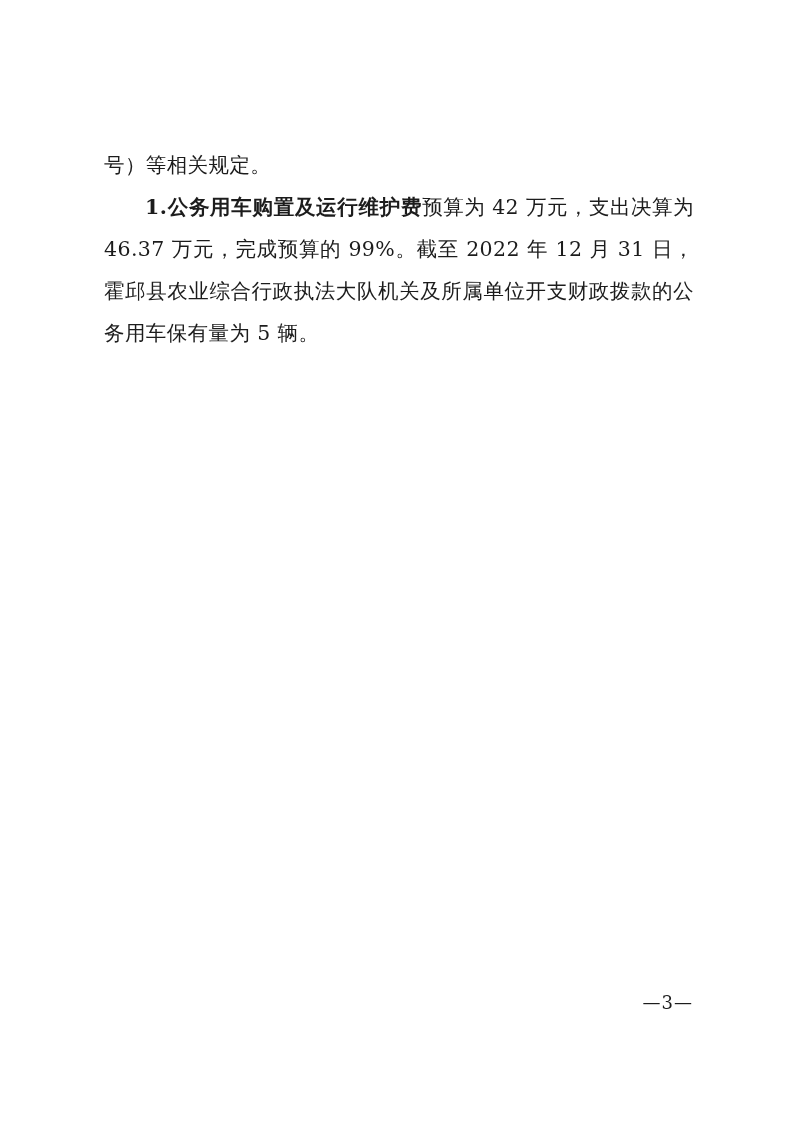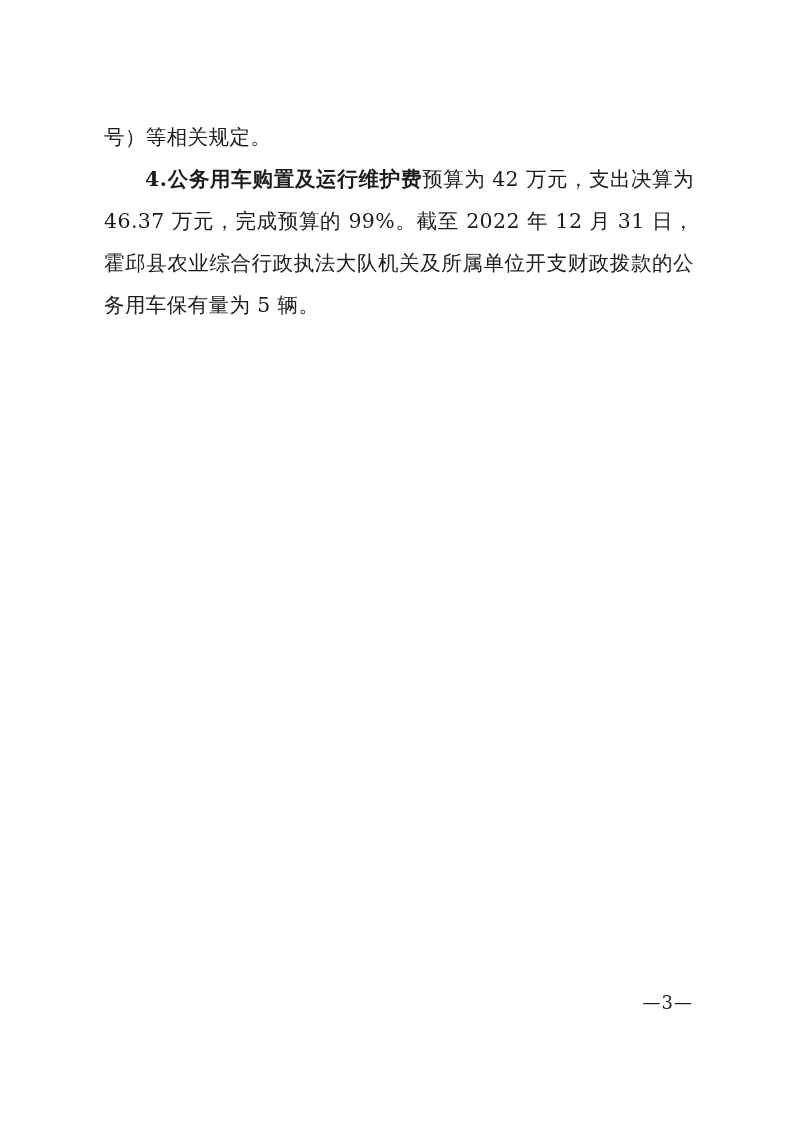--- a/index.html
+++ b/index.html
@@ -13,21 +13,21 @@
     height: 1122px;
     background: #ffffff;
     margin: 0 auto;
     overflow: hidden;
     font-family: "DejaVu Serif", "Liberation Serif", serif;
     color: #1a1a1a;
   }
   .body-area {
     position: absolute;
     left: 104px;
-    top: 116px;
+    top: 144px;
     width: 590px;
   }
   p.para {
     margin: 0;
     font-size: 20.5px;
     line-height: 42px;
     text-align: justify;
     text-justify: inter-ideograph;
     letter-spacing: 0.4px;
     color: #1c1c1c;
@@ -53,20 +53,20 @@
 
 <div class="page">
 
   <div class="body-area">
 
     <p class="para">
       <span>号）等相关规定。</span>
     </p>
 
     <p class="para indent">
-      <span class="bold-run">4.公务用车购置及运行维护费</span><span>预算为 42 万元，支出决算为 46.37 万元，完成预算的 99%。截至 2022 年 12 月 31 日，霍邱县农业综合行政执法大队机关及所属单位开支财政拨款的公务用车保有量为 5 辆。</span>
+      <span class="bold-run">1.公务用车购置及运行维护费</span><span>预算为 42 万元，支出决算为 46.37 万元，完成预算的 99%。截至 2022 年 12 月 31 日，霍邱县农业综合行政执法大队机关及所属单位开支财政拨款的公务用车保有量为 5 辆。</span>
     </p>
 
   </div>
 
   <div class="page-number">—3—</div>
 
 </div>
 
 </body></html>

